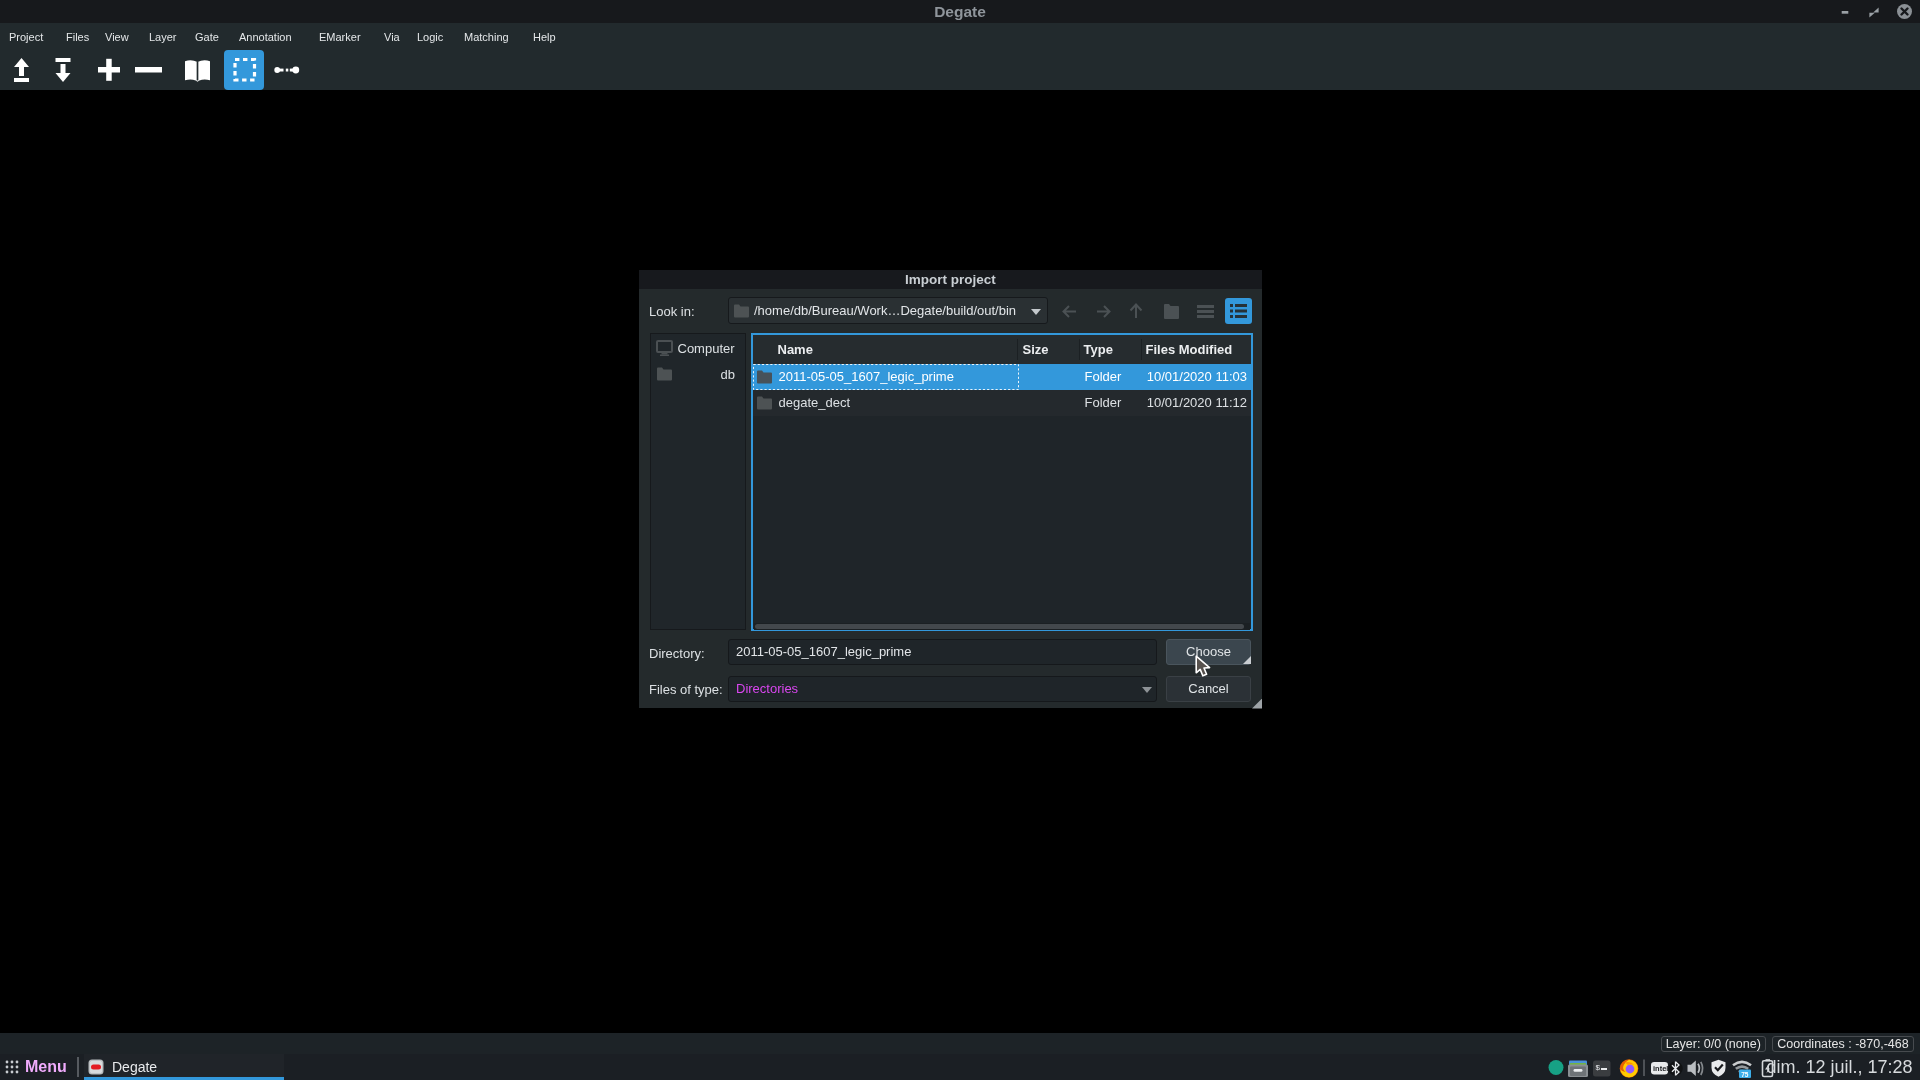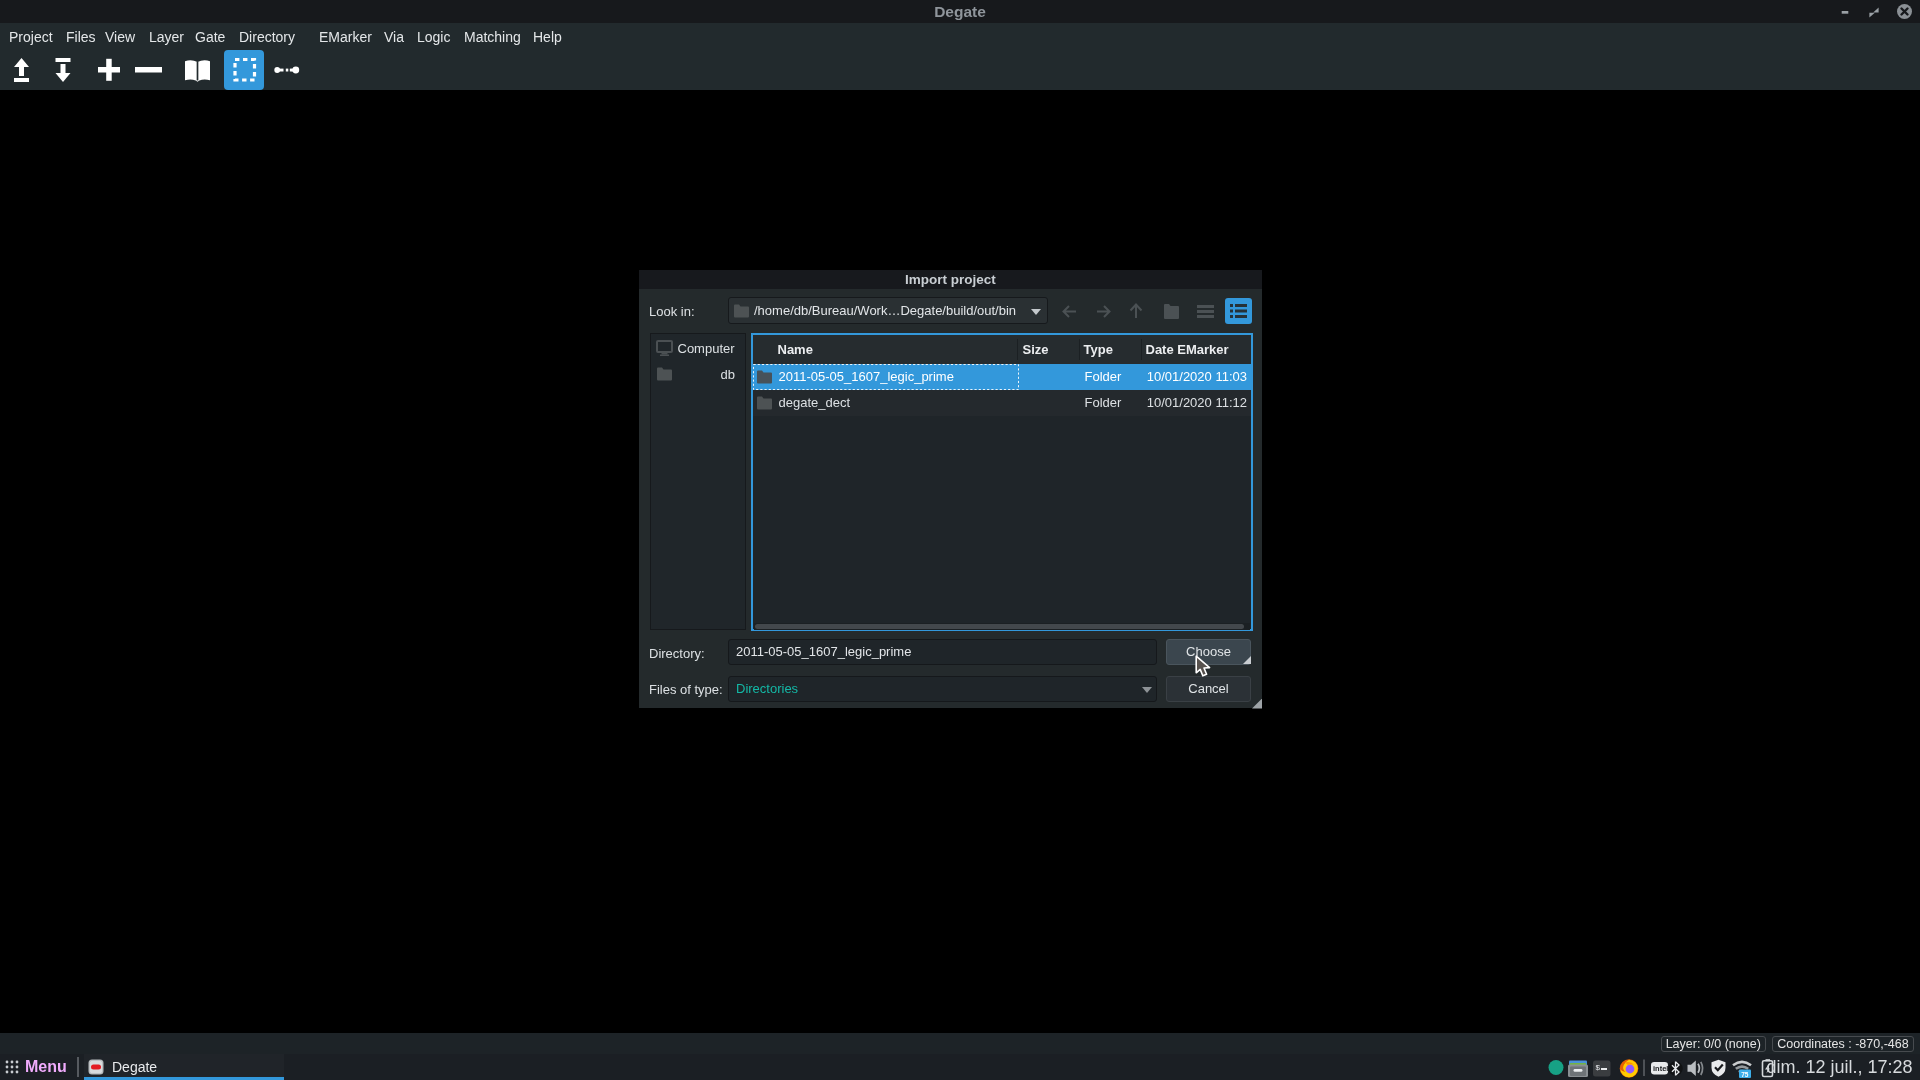--- a/index.html
+++ b/index.html
@@ -3,21 +3,21 @@
 <meta charset="utf-8">
 <style>
   * { margin:0; padding:0; box-sizing:border-box; }
   html,body { width:1920px; height:1080px; overflow:hidden; background:#000;
     font-family:"Liberation Sans", sans-serif; }
   .abs { position:absolute; }
   #titlebar { position:absolute; left:0; top:0; width:1920px; height:23px; background:#17191c; }
   #titlebar .t { position:absolute; left:0; top:0; width:100%; height:23px; line-height:23px;
     text-align:center; color:#8f959b; font-weight:bold; font-size:15.5px; }
   #band { position:absolute; left:0; top:23px; width:1920px; height:67px; background:#222a2d; }
-  .mi { position:absolute; top:0; height:28px; line-height:28px; color:#e4e7e9; font-size:14px; }
+  .mi { position:absolute; top:0; height:28px; line-height:28px; color:#e4e7e9; font-size:11px; }
   #canvas { position:absolute; left:0; top:90px; width:1920px; height:943px; background:#000; }
   #statusbar { position:absolute; left:0; top:1033px; width:1920px; height:21px; background:#1d2327; }
   .chip { position:absolute; top:2.5px; height:16.5px; border:1px solid #474b4f; border-radius:3px;
     color:#e5e5e5; font-size:12.5px; line-height:14.5px; text-align:center; }
   #taskbar { position:absolute; left:0; top:1054px; width:1920px; height:26px; background:#1b1f24; }
 
   
   #dlg { position:absolute; left:639px; top:270px; width:623px; height:438px; background:#242a2c;padding-left:16px; }
   #dlgtitle { position:absolute; left:0; top:0; width:623px; height:19px; background:#17191d;
     color:#c9ced3; font-weight:bold; font-size:13.5px; text-align:center; line-height:19px; }
@@ -71,21 +71,21 @@
     <path d="M65.5 8.5 L71.5 14.5 M71.5 8.5 L65.5 14.5" stroke="#17191c" stroke-width="2.4" stroke-linecap="round"></path>
   </svg>
 </div>
 
 <div id="band">
   <span class="mi" style="left:9px">Project</span>
   <span class="mi" style="left:66px">Files</span>
   <span class="mi" style="left:105px">View</span>
   <span class="mi" style="left:149px">Layer</span>
   <span class="mi" style="left:195px">Gate</span>
-  <span class="mi" style="left:239px">Directory</span>
+  <span class="mi" style="left:239px">Annotation</span>
   <span class="mi" style="left:319px">EMarker</span>
   <span class="mi" style="left:384px">Via</span>
   <span class="mi" style="left:417px">Logic</span>
   <span class="mi" style="left:464px">Matching</span>
   <span class="mi" style="left:533px">Help</span>
 
   <svg class="abs" style="left:0;top:27px" width="310" height="40" viewBox="0 0 310 40">
 
     <g fill="#fff">
       <path d="M21.5 8 L29 17 L24 17 L24 26 L19 26 L19 17 L14 17 Z"></path>
@@ -269,21 +269,21 @@
         <path d="M0 1.5 Q0 0.5 1 0.5 L5 0.5 L6.5 2.5 L14 2.5 Q15 2.5 15 3.5 L15 12.5 Q15 13.5 14 13.5 L1 13.5 Q0 13.5 0 12.5 Z" fill="#4d5254"></path>
       </svg>
       <span class="abs" style="left:28px; line-height:26px;margin-left:42px;">db</span>
     </div>
   </div>
   <div id="flist">
     <div id="fhead">
       <span class="h" style="left:25px">Name</span>
       <span class="h" style="left:270px">Size</span>
       <span class="h" style="left:331px">Type</span>
-      <span class="h" style="left:393px">Date EMarker</span>
+      <span class="h" style="left:393px">Files Modified</span>
       <span class="sep" style="left:264px"></span>
       <span class="sep" style="left:326px"></span>
       <span class="sep" style="left:388px"></span>
     </div>
     <div class="frow" id="row1">
       <svg class="abs" style="left:0;top:0" width="266" height="26" viewBox="0 0 266 26">
           <rect x="0.5" y="0.5" width="265" height="25" fill="none" stroke="#eaf4fb" stroke-width="1" stroke-dasharray="2.2 2"></rect>
         </svg>
       <svg class="abs" style="left:4.5px;top:6px" width="15" height="14" viewBox="0 0 15 14">
         <path d="M0 1.5 Q0 0.5 1 0.5 L5 0.5 L6.5 2.5 L14 2.5 Q15 2.5 15 3.5 L15 12.5 Q15 13.5 14 13.5 L1 13.5 Q0 13.5 0 12.5 Z" fill="#47525a"></path>
@@ -305,21 +305,21 @@
       </div>
   </div>
   <div class="lbl" style="left:10px; top:376px;">Directory:</div>
   <div class="field" style="top:369px; line-height:24px; padding-left:7px;">2011-05-05_1607_legic_prime</div>
   <div class="btn" style="top:369px; background:#3b464e; border-color:#4a555d;">Choose
     <svg class="abs" style="left:76px;top:16px" width="8" height="8" viewBox="0 0 8 8">
       <path d="M8 0 L8 8 L0 8 Z" fill="#c9cdd1"></path>
     </svg>
   </div>
   <div class="lbl" style="left:10px; top:412px;">Files of type:</div>
-  <div class="field" style="top:405.5px; line-height:24px; padding-left:7px; color:#14b8a6;">Directories
+  <div class="field" style="top:405.5px; line-height:24px; padding-left:7px; color:#d946ef;">Directories
     <svg class="abs" style="left:412px;top:9px" width="12" height="8" viewBox="0 0 12 8">
       <path d="M1 1 L11 1 L6 7 Z" fill="#8d9296"></path>
     </svg>
   </div>
   <div class="btn" style="top:405.5px;">Cancel</div>
   <svg class="abs" style="left:612.5px;top:428px" width="10.5" height="10.5" viewBox="0 0 10.5 10.5">
     <path d="M10.5 0 L10.5 10.5 L0 10.5 Z" fill="#9ea3a7"></path>
   </svg>
 
   <svg class="abs" style="left:556px;top:385px" width="18" height="26" viewBox="0 0 18 26">

